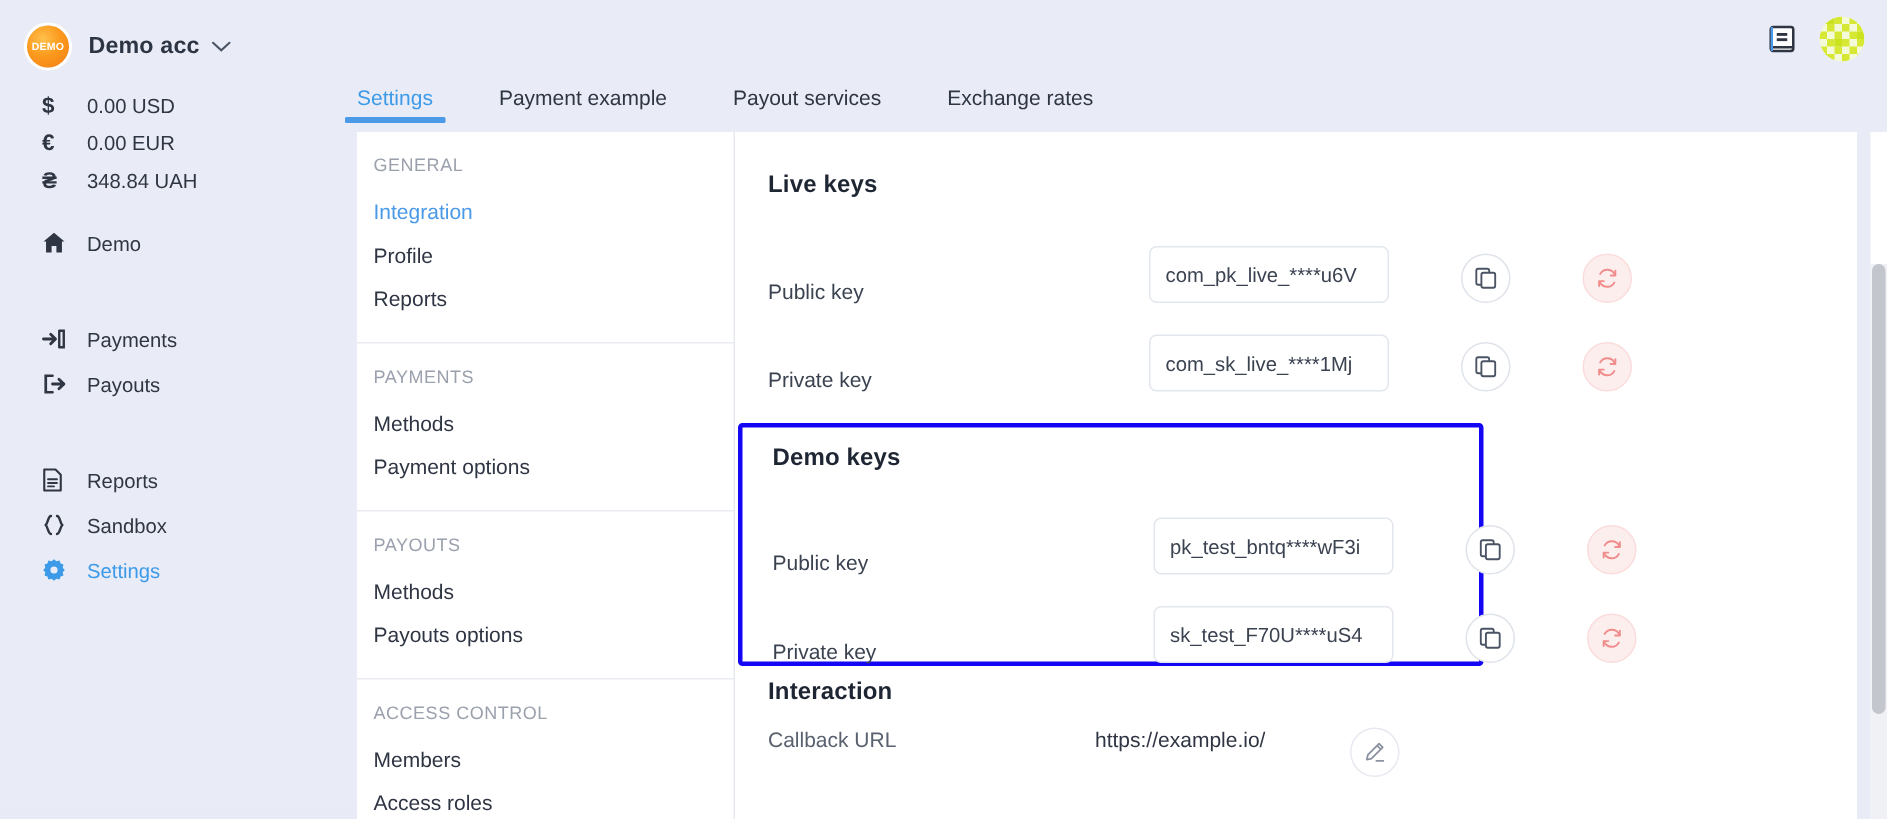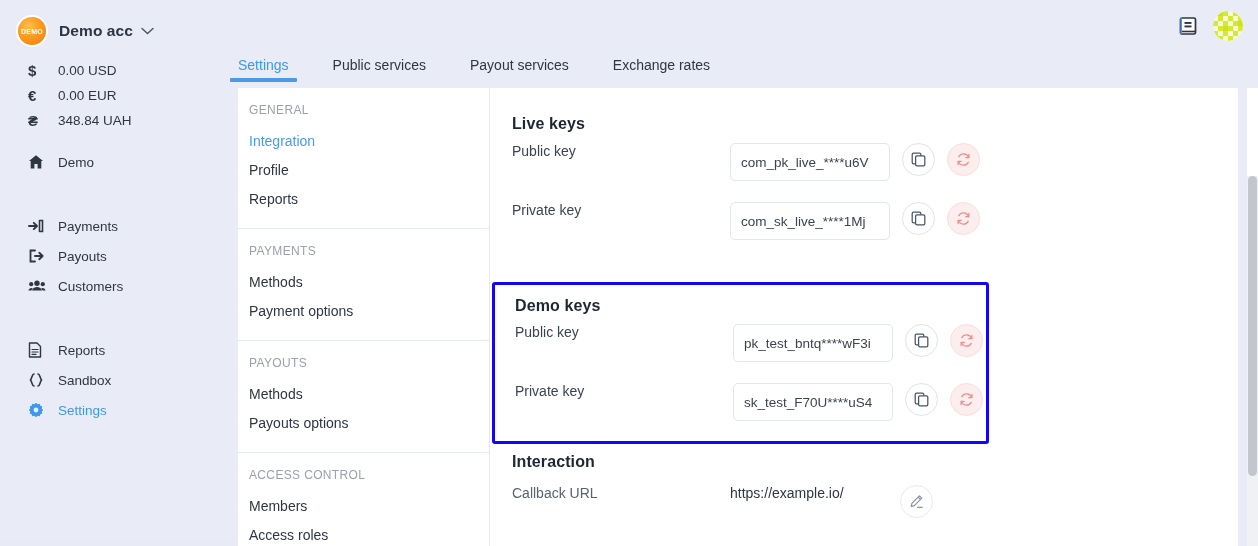--- a/index.html
+++ b/index.html
@@ -241,22 +241,23 @@
 
   .section-title {
     font-size: 16px;
     font-weight: bold;
     color: #1f2633;
     letter-spacing: 0.1px;
   }
 
   .key-row {
     display: flex;
-    align-items: flex-start;
+    align-items: flex-end;
     height: 59px;
+    gap: 36px;
   }
   .key-label {
     font-size: 14px;
     color: #3b4351;
     width: 218px;
     flex: 0 0 218px;
   }
   .key-input {
     width: 160px;
     height: 38px;
@@ -422,33 +423,20 @@
         <span>Payments</span>
       </div>
       <div class="nav-item">
         <span class="nav-ico">
           <svg width="16" height="16" viewBox="0 0 16 16">
               <path d="M7 2.5 L2.5 2.5 L2.5 13.5 L7 13.5" stroke="#2f3543" stroke-width="1.8" fill="none" stroke-linecap="round"></path>
               <path d="M7 8 H14.5 M11.3 4.8 L14.6 8 L11.3 11.2" stroke="#2f3543" stroke-width="1.9" fill="none" stroke-linecap="round" stroke-linejoin="round"></path>
             </svg>
         </span>
         <span>Payouts</span>
-      </div>
-      <div class="nav-item">
-        <span class="nav-ico">
-          <svg width="18" height="16" viewBox="0 0 18 16">
-              <circle cx="9" cy="5.2" r="2.7" fill="#2f3543"></circle>
-              <circle cx="3.2" cy="6.2" r="2.1" fill="#2f3543"></circle>
-              <circle cx="14.8" cy="6.2" r="2.1" fill="#2f3543"></circle>
-              <path d="M4 12.5 C4.6 10.2 6.6 9 9 9 C11.4 9 13.4 10.2 14 12.5 Z" fill="#2f3543"></path>
-              <path d="M0.4 12.5 C0.8 10.9 1.9 10 3.2 10 C3.9 10 4.4 10.2 4.9 10.5 C4.2 11.1 3.7 11.7 3.4 12.5 Z" fill="#2f3543"></path>
-              <path d="M17.6 12.5 C17.2 10.9 16.1 10 14.8 10 C14.1 10 13.6 10.2 13.1 10.5 C13.8 11.1 14.3 11.7 14.6 12.5 Z" fill="#2f3543"></path>
-            </svg>
-        </span>
-        <span>Customers</span>
       </div>
     </div>
 
     <div class="nav-spacer"></div>
 
     <div class="nav-group">
       <div class="nav-item">
         <span class="nav-ico">
           <svg width="14" height="16" viewBox="0 0 14 16">
               <path d="M1.5 1 L9 1 L12.5 4.5 L12.5 15 L1.5 15 Z" stroke="#2f3543" stroke-width="1.4" fill="none" stroke-linejoin="round"></path>
@@ -530,21 +518,21 @@
           </svg>
         </span>
       </div>
     </div>
 
     <div class="tabs">
       <div class="tab active">
         <span>Settings</span>
       </div>
       <div class="tab">
-        <span>Public services</span>
+        <span>Payment example</span>
       </div>
       <div class="tab">
         <span>Payout services</span>
       </div>
       <div class="tab">
         <span>Exchange rates</span>
       </div>
     </div>
 
     <div class="content-wrap">

